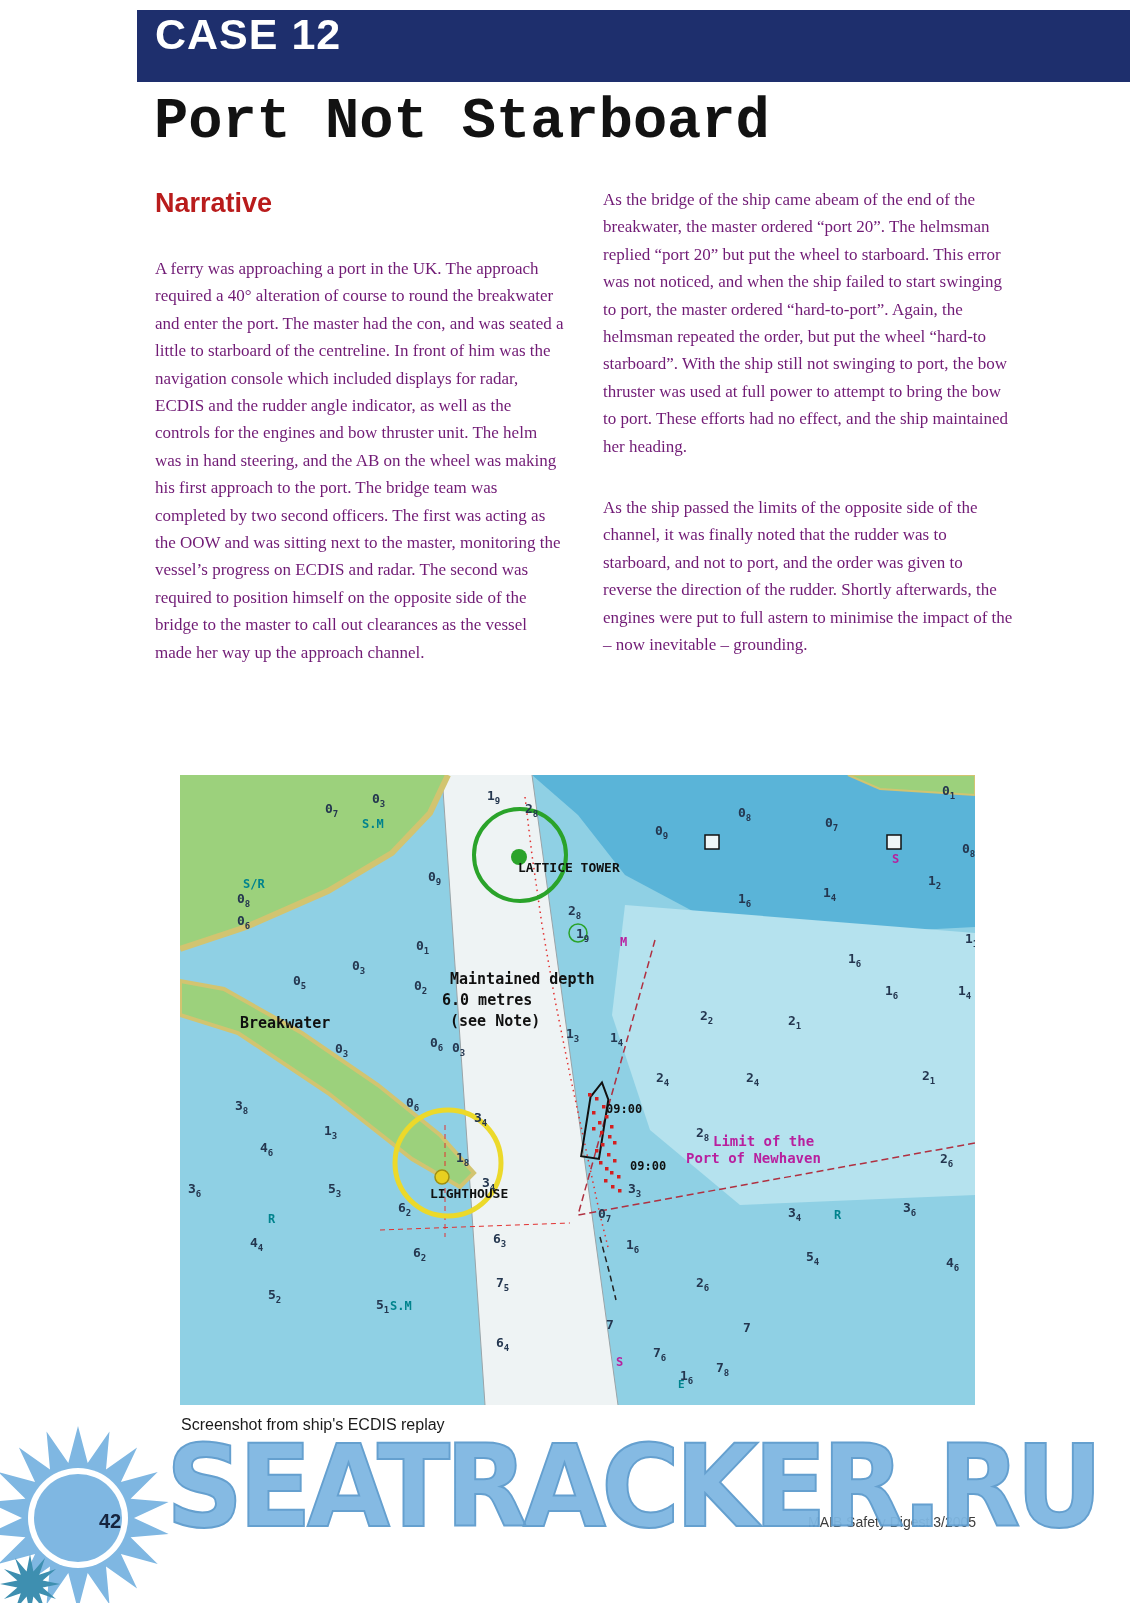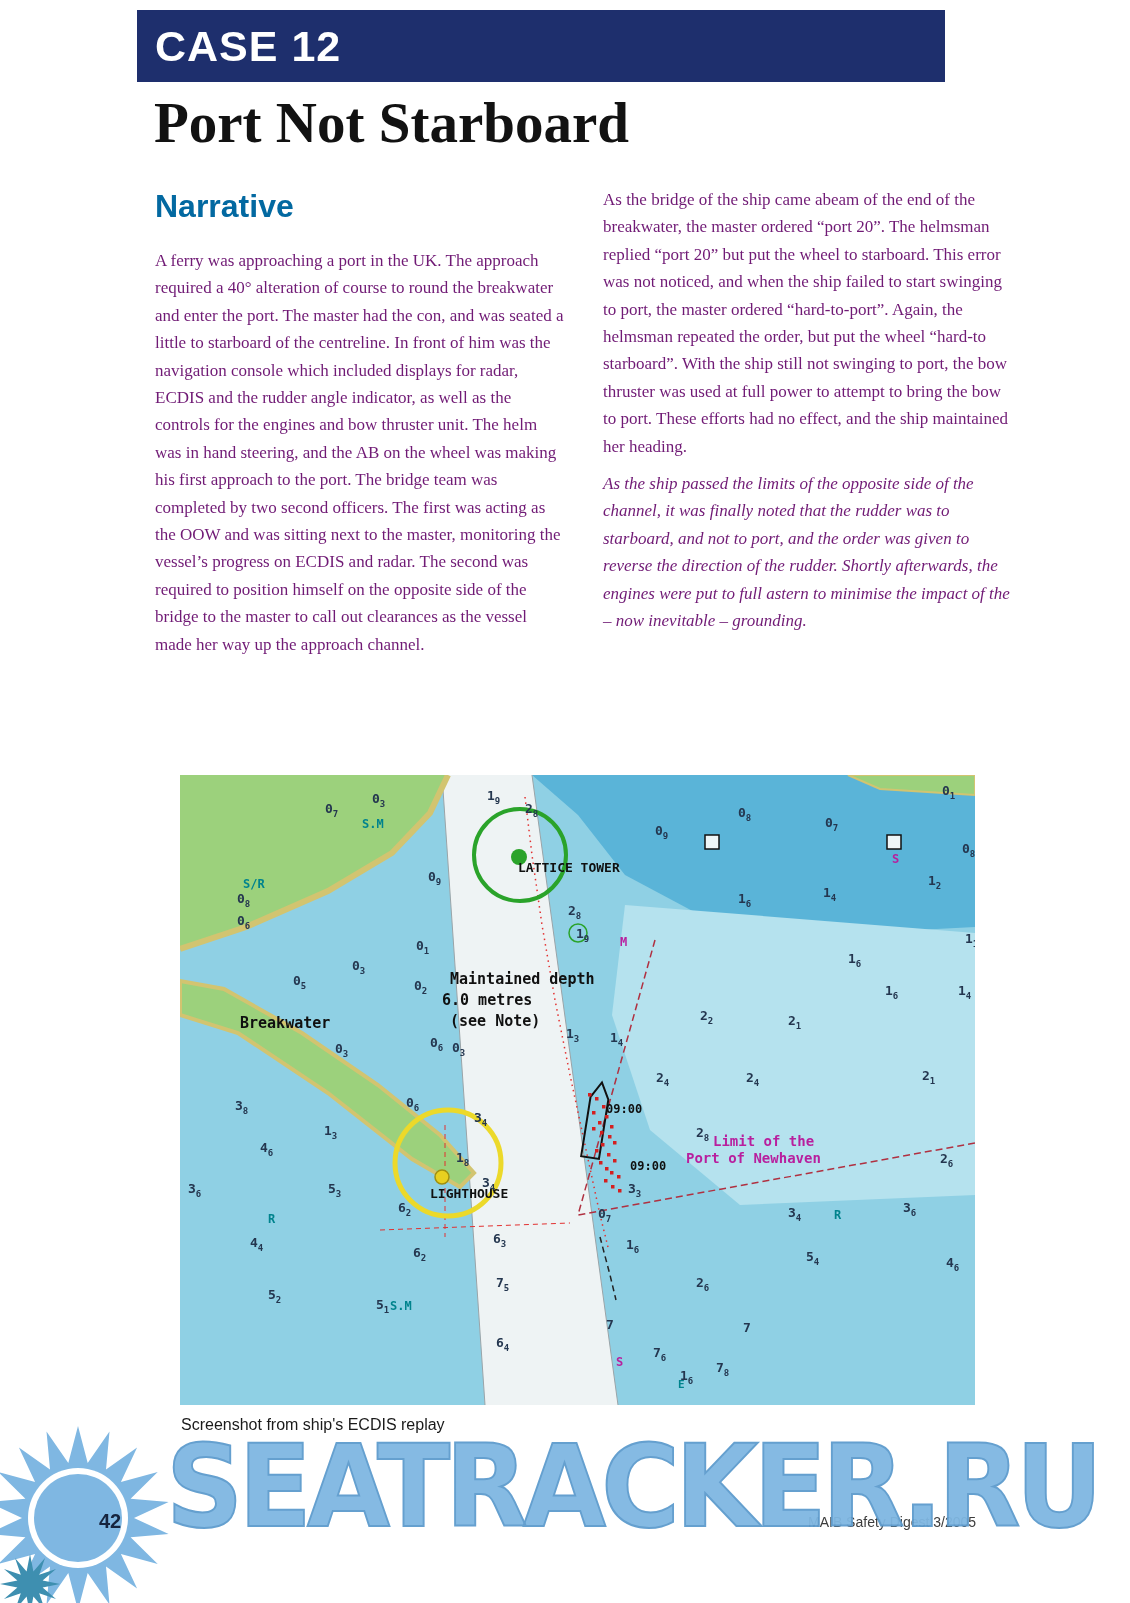--- a/index.html
+++ b/index.html
@@ -1,26 +1,26 @@
 <!DOCTYPE html>
 <html><head>
 <meta charset="utf-8">
 <style>
   html,body{margin:0;padding:0;}
   body{
     width:1130px;height:1603px;position:relative;background:#ffffff;
     overflow:hidden;font-family:"Liberation Serif",serif;
   }
-  .band{position:absolute;left:137px;top:10px;width:808px;height:72px;background:#1e2f6d;display:flex;align-items:center;}
+  .band{position:absolute;left:137px;top:10px;width:993px;height:72px;background:#1e2f6d;display:flex;align-items:flex-start;}
   .band-label{color:#ffffff;font-family:"Liberation Sans",sans-serif;font-weight:bold;font-size:43px;padding-left:18px;letter-spacing:1px;}
-  .title{position:absolute;left:154px;top:90px;font-size:57px;font-weight:bold;color:#121212;font-family:Liberation Serif, serif;}
+  .title{position:absolute;left:154px;top:90px;font-size:57px;font-weight:bold;color:#121212;font-family:Liberation Mono, monospace;}
   .cols{position:absolute;left:155px;top:186px;width:860px;display:grid;grid-template-columns:412px 412px;column-gap:36px;}
-  .heading{color:#0369a1;font-family:"Liberation Sans",sans-serif;font-weight:bold;font-size:32px;margin:2px 0 22px 0;}
+  .heading{color:#b91c1c;font-family:"Liberation Sans",sans-serif;font-weight:bold;font-size:27px;margin:2px 0 36px 0;}
   .body-text{font-size:17px;line-height:27.4px;color:#701a75;text-align:left;}
-  .p2{margin-top:10px;font-style:italic;}
+  .p2{margin-top:34px;}
   .chart-wrap{position:absolute;left:180px;top:775px;width:795px;height:630px;background:#8fd0e4;}
   .caption{position:absolute;left:181px;top:1416px;font-family:"Liberation Sans",sans-serif;font-size:16px;color:#1a1a1a;z-index:2;}
   .page-num{position:absolute;left:99px;top:1510px;font-family:"Liberation Sans",sans-serif;font-weight:bold;font-size:20px;color:#16243e;z-index:7;}
   .footer-right{position:absolute;left:808px;top:1514px;font-family:"Liberation Sans",sans-serif;font-size:14px;color:#3c3c3c;z-index:3;}
   .watermark{
     position:absolute;left:166px;top:1420px;z-index:5;white-space:nowrap;
     font-family:"DejaVu Sans",sans-serif;font-weight:bold;font-size:114px;
     color:#7fb7e2;-webkit-text-stroke:2px #5d9bcd;letter-spacing:-5px;
     transform:scaleX(0.94);transform-origin:left top;opacity:0.95;
   }

